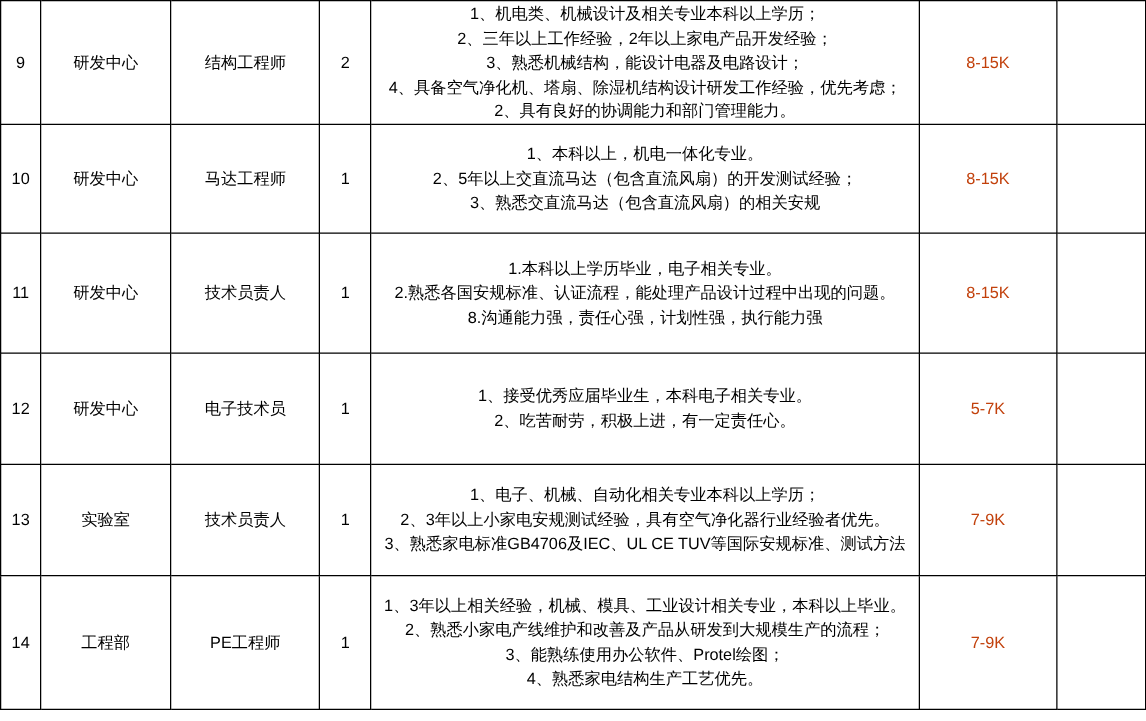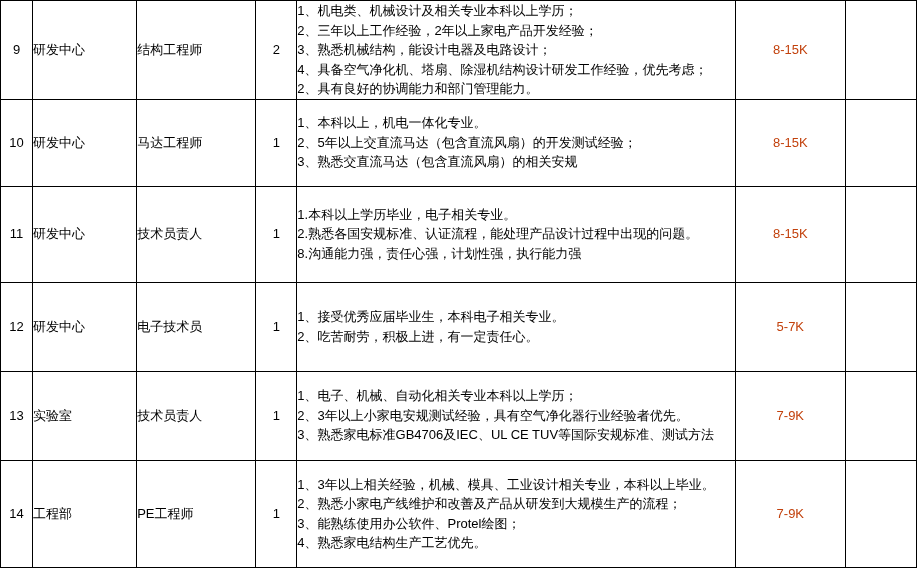--- a/index.html
+++ b/index.html
@@ -31,32 +31,32 @@
   col.c-title { width: 119px; }
   col.c-count { width: 41px; }
   col.c-req   { width: 438px; }
   col.c-salary{ width: 110px; }
   col.c-note  { width: 71px; }
   .cell-index {
     text-align: center;
     font-size: 13px;
   }
   .cell-dept, .cell-title {
-    text-align: left;
+    text-align: center;
     font-size: 13.5px;
   }
   .cell-count {
     text-align: center;
     font-size: 13px;
   }
   .cell-req {
     padding: 6px 7px 6px 9px;
     font-size: 12.5px;
     line-height: 1.55;
-    text-align: left;
+    text-align: center;
   }
   .cell-req .req-line {
     white-space: nowrap;
     overflow: hidden;
   }
   .cell-salary {
     text-align: center;
     color: #c2410c;
     font-size: 13px;
   }

